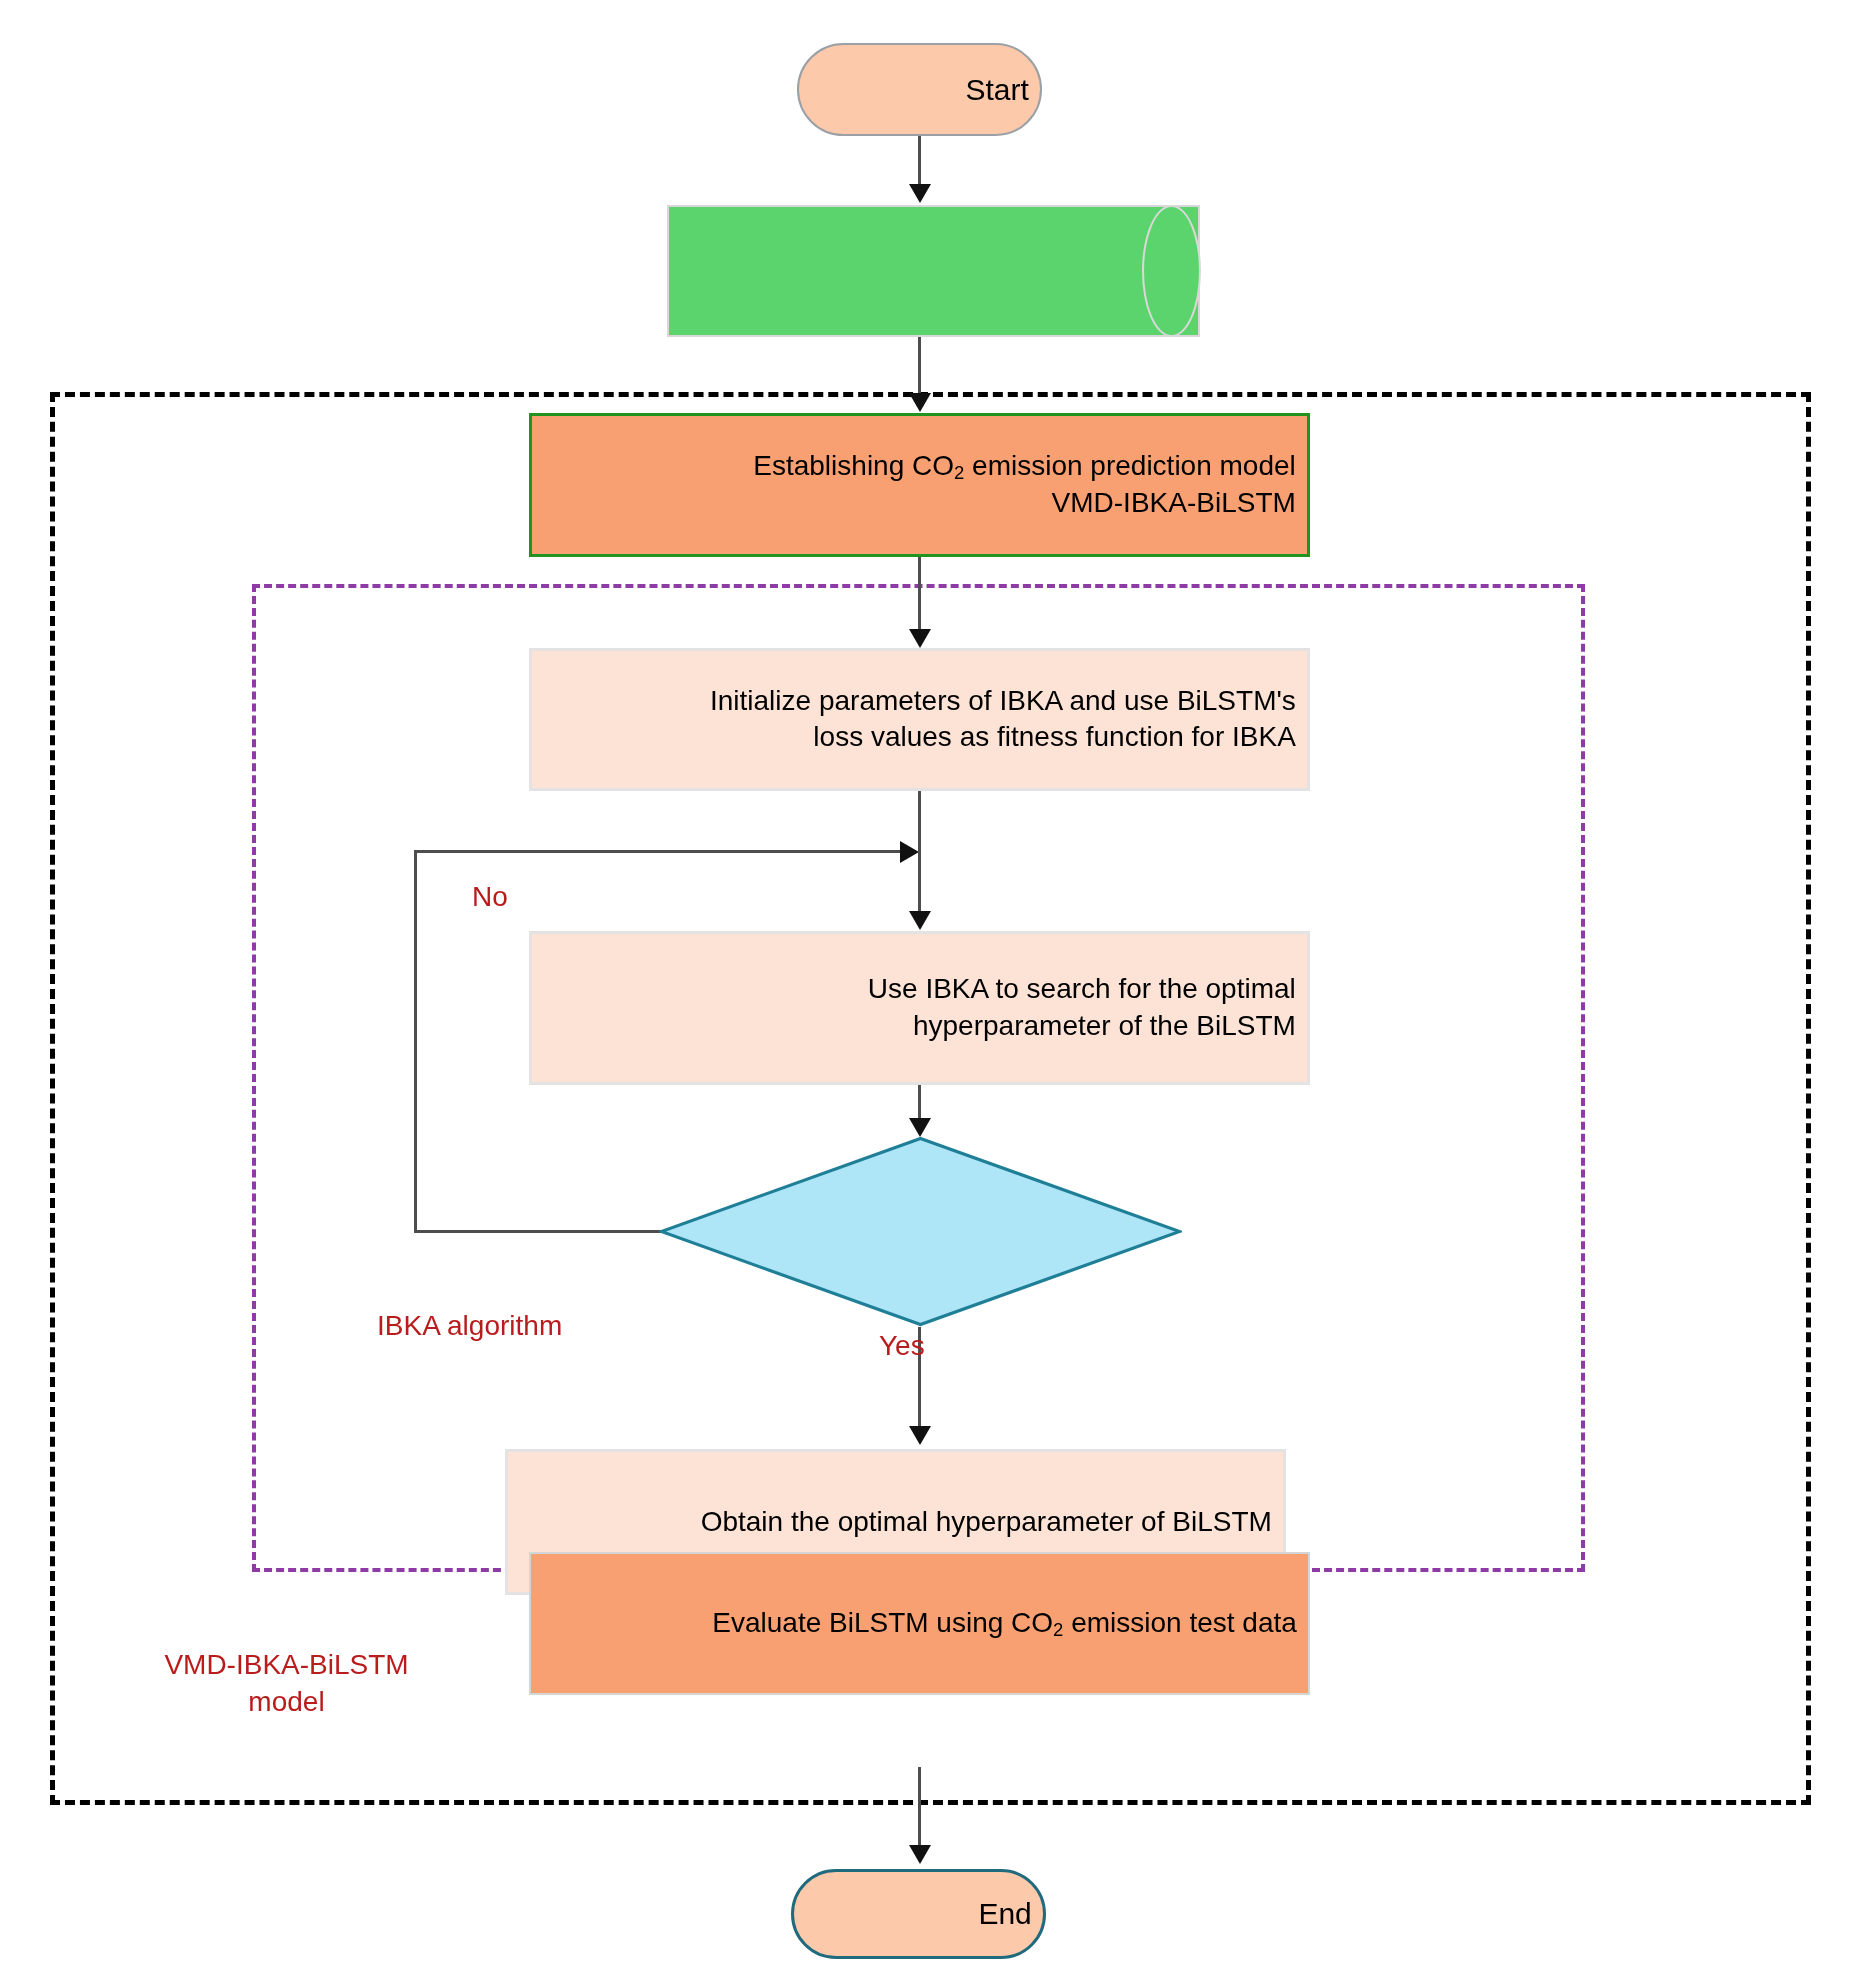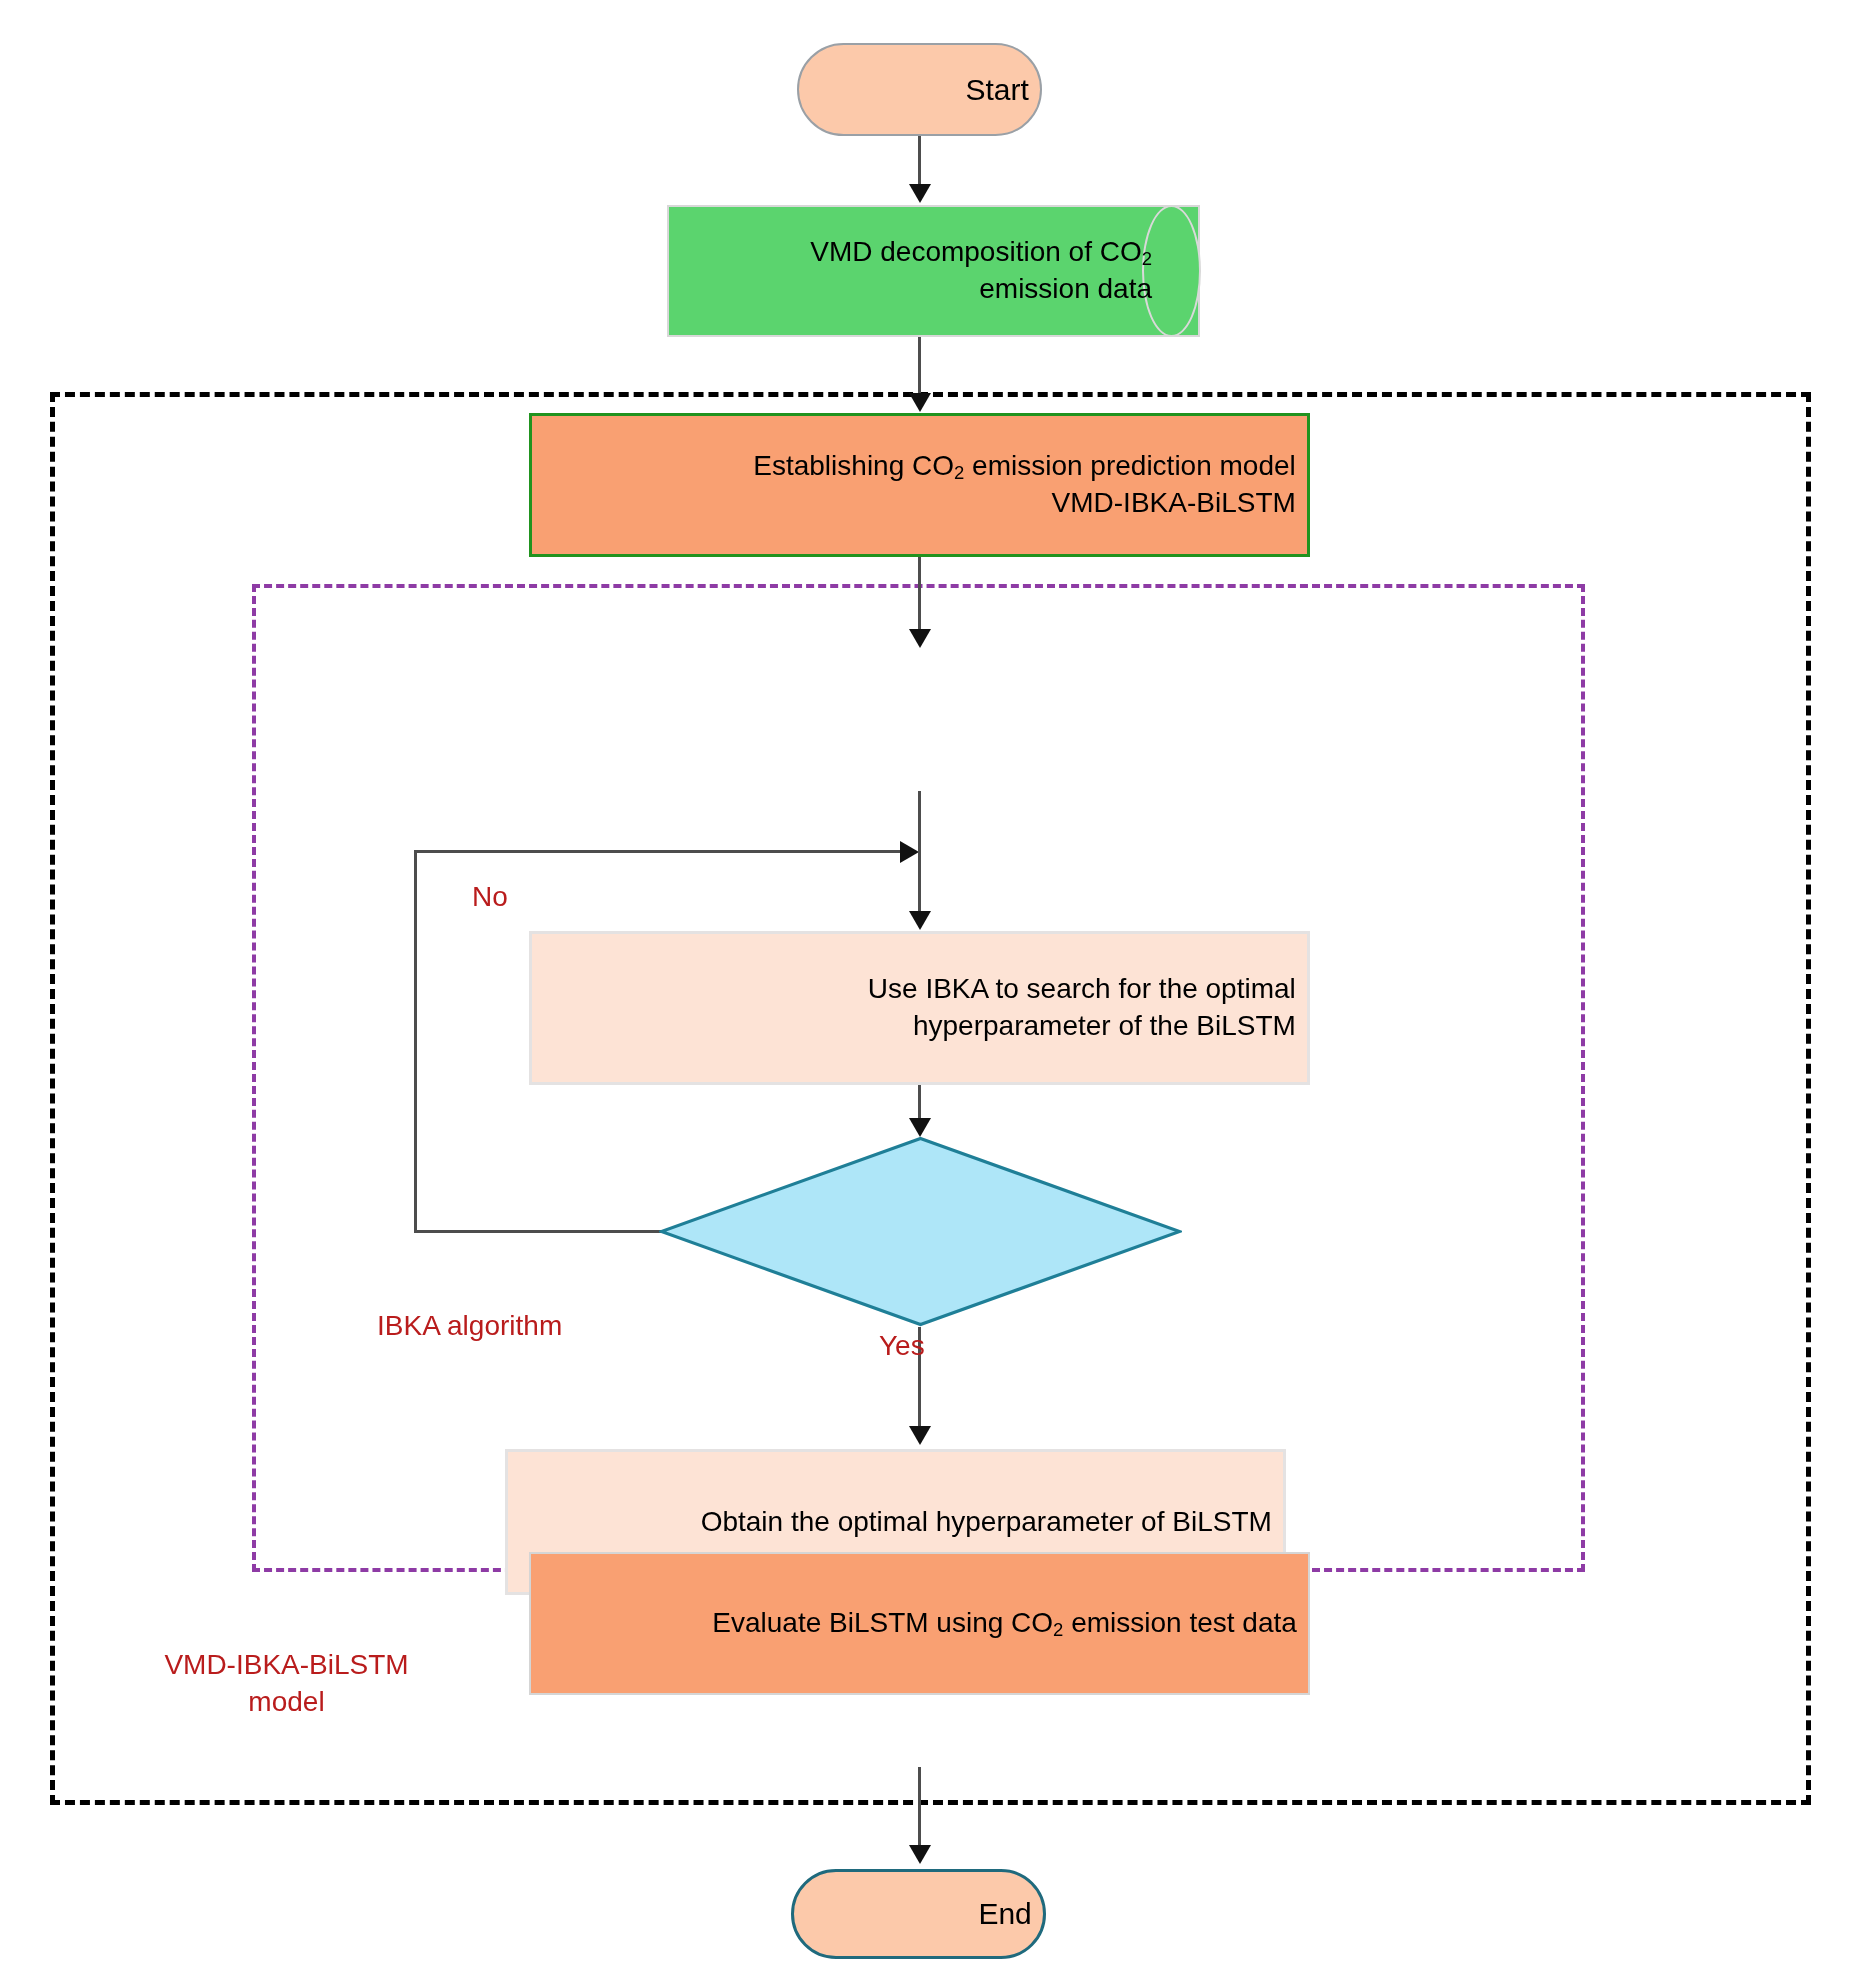--- a/index.html
+++ b/index.html
@@ -201,35 +201,37 @@
   <div class="terminator start">
     <div class="node-text">Start</div>
   </div>
 
   <div class="conn v" style="left:918px; top:136px; height:51px;"></div>
   <div class="arrowhead down" style="left:909px; top:184px;"></div>
 
   <div class="cylinder">
     <div class="cyl-body"></div>
     <div class="cyl-cap"></div>
-    <div class="node-text"><span>VMD decomposition of  CO</span><sub>2</sub><span>
-emission data</span></div>
   </div>
 
   <div class="conn v" style="left:918px; top:337px; height:58px;"></div>
   <div class="arrowhead down" style="left:909px; top:393px;"></div>
 
   <div class="proc orange-green box-establish">
     <div class="node-text"><span>Establishing CO</span><sub>2</sub><span> emission prediction model
 VMD-IBKA-BiLSTM</span></div>
   </div>
 
   <div class="conn v" style="left:918px; top:557px; height:74px;"></div>
   <div class="arrowhead down" style="left:909px; top:629px;"></div>
 
+  <div class="proc peach box-init">
+    <div class="node-text">Initialize parameters of IBKA and use BiLSTM's
+loss values as fitness function for IBKA</div>
+  </div>
 
   <div class="conn v" style="left:918px; top:791px; height:61px;"></div>
 
   <div class="conn h" style="left:414px; top:1230px; width:249px;"></div>
   <div class="conn v" style="left:414px; top:850px; height:381px;"></div>
   <div class="conn h" style="left:414px; top:850px; width:497px;"></div>
   <div class="arrowhead right" style="left:900px; top:841px;"></div>
 
   <div class="free-label label-no">No</div>
 

